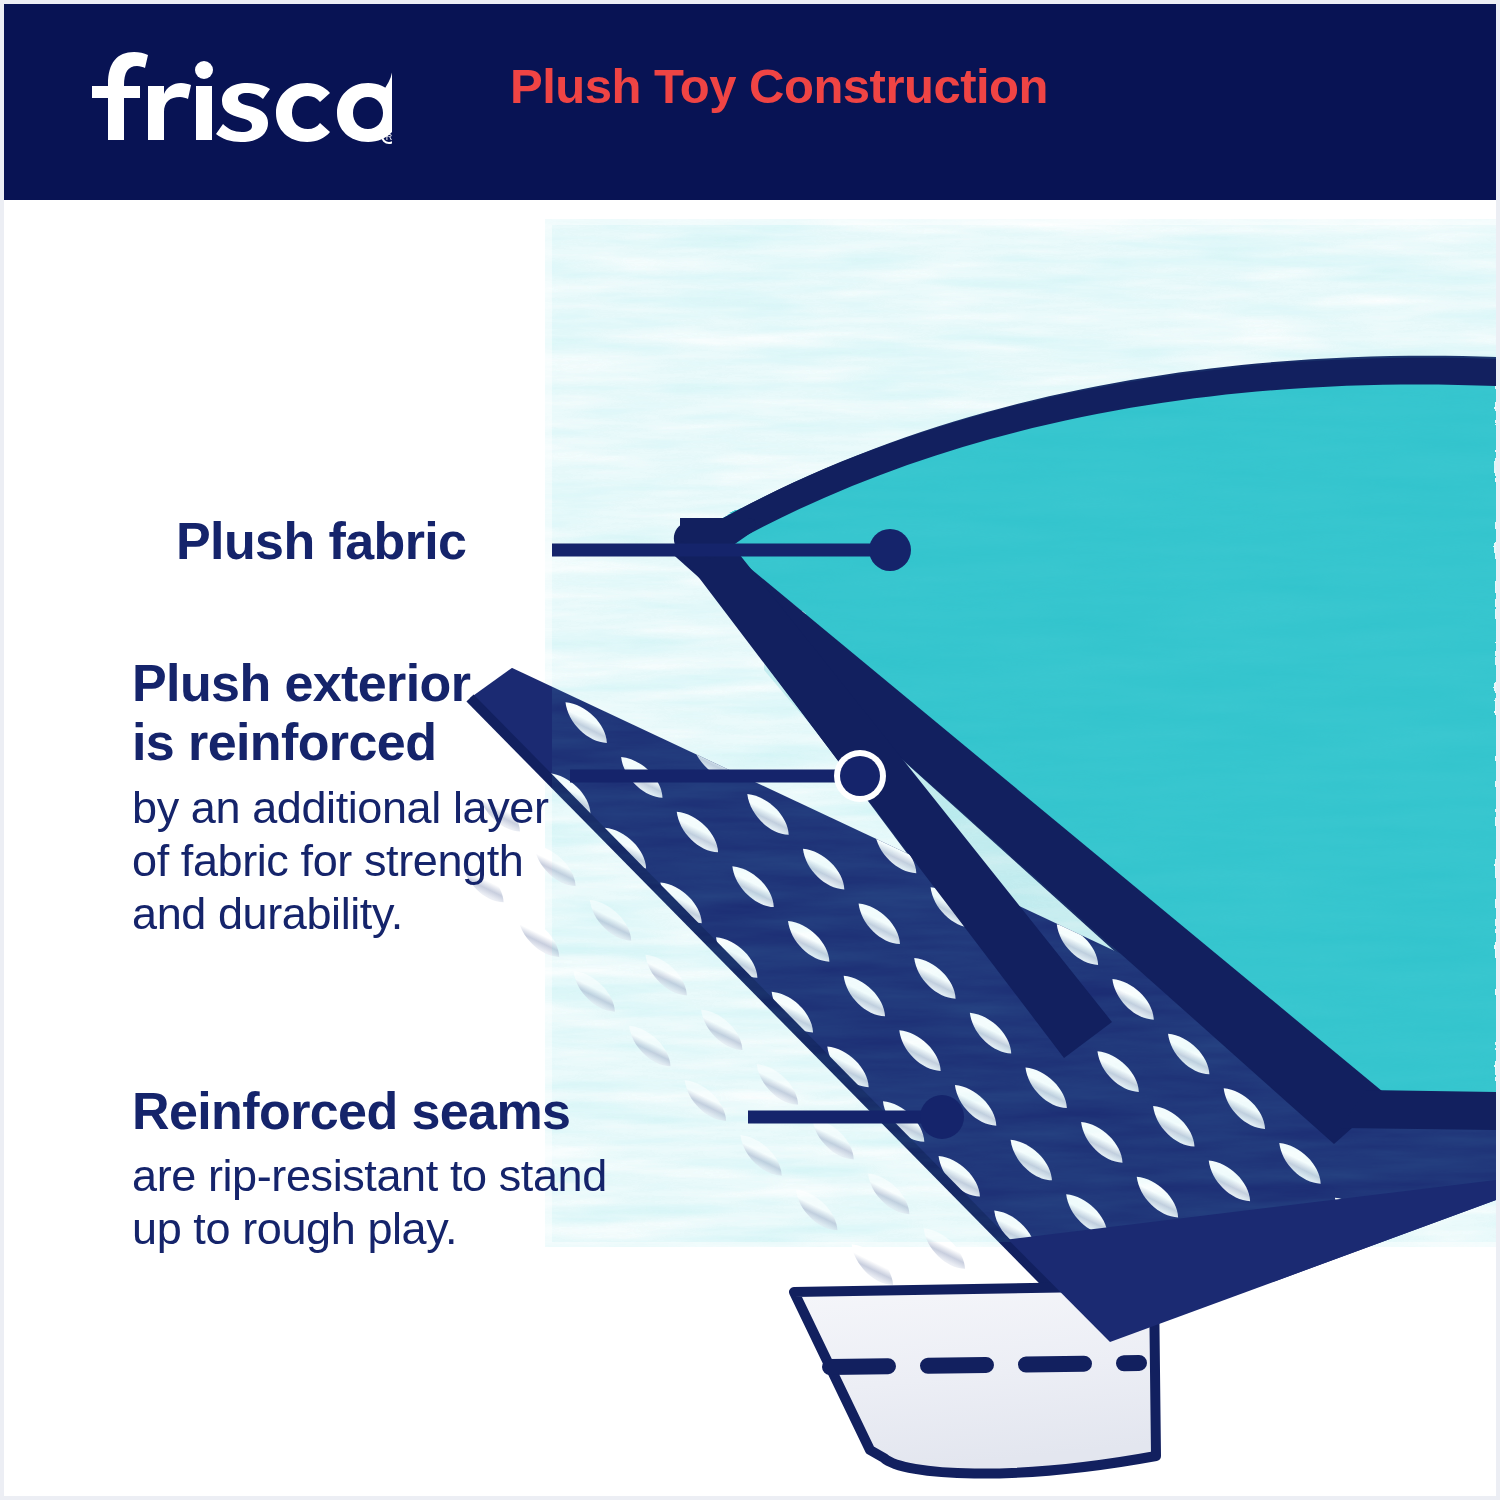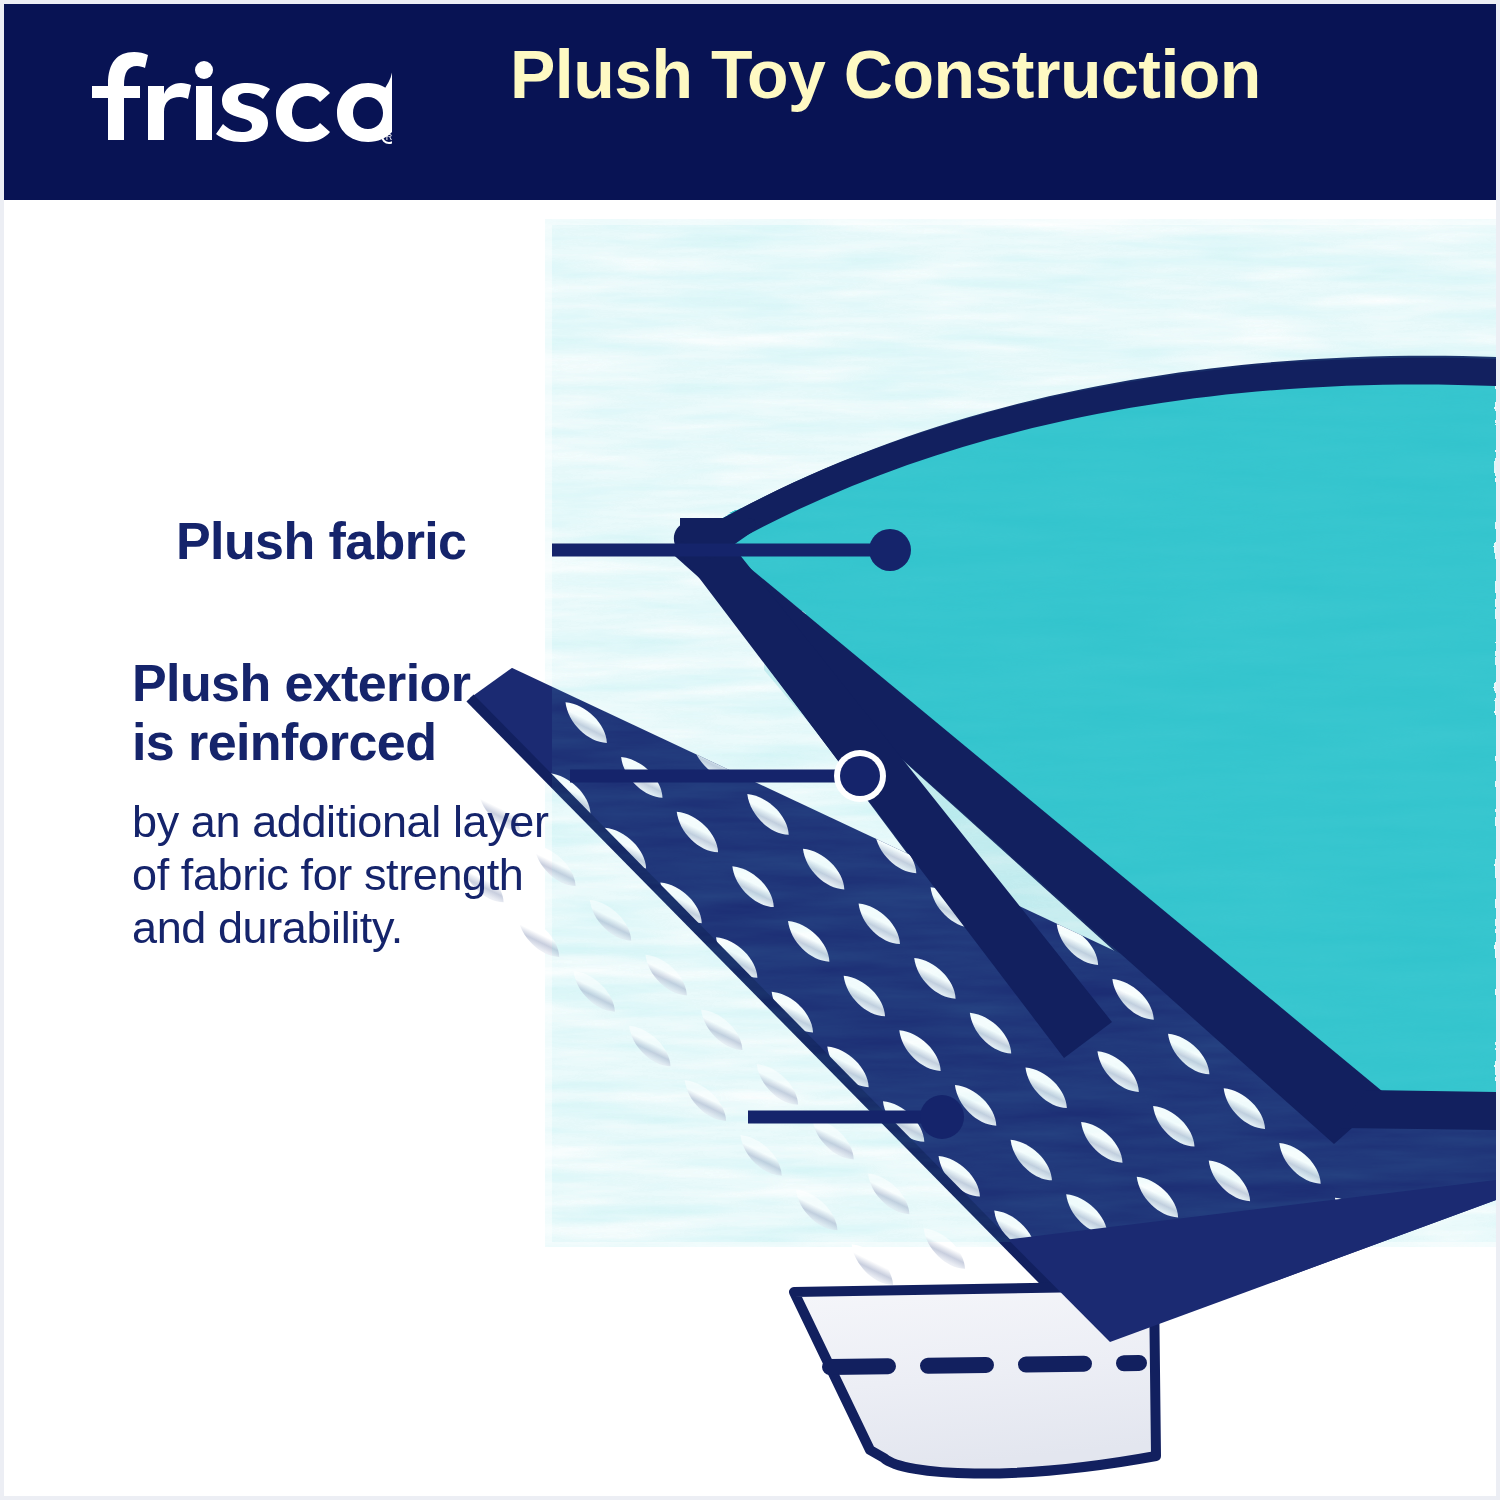--- a/index.html
+++ b/index.html
@@ -19,23 +19,23 @@
   #header{
     position:absolute;left:0;top:0;width:1492px;height:196px;
     background:#081354;
     display:flex;align-items:center;
   }
   #logo-wrap{
     position:absolute;left:78px;top:38px;width:310px;height:108px;
   }
   #logo-wrap svg{display:block;}
   #title{
-    position:absolute;left:506px;top:31px;
-    color:#fef9c3;
-    font-size:68px;
+    position:absolute;left:506px;top:54px;
+    color:#ef4444;
+    font-size:49px;
     font-weight:bold;
     letter-spacing:-0.5px;
     white-space:nowrap;
     font-family:"Liberation Sans", sans-serif;
   }
 
   
   #art{
     position:absolute;left:0;top:196px;width:1492px;height:1296px;
   }
@@ -44,21 +44,21 @@
   
   .callout{position:absolute;color:#15246b;}
   .c-head{
     font-size:52px;font-weight:bold;line-height:1.14;
     letter-spacing:-0.6px;color:#15246b;
     font-family:"Liberation Sans", sans-serif;
     white-space:pre-line;
   }
   .c-body{
     font-size:45px;font-weight:normal;line-height:1.18;
-    letter-spacing:-0.4px;color:#15246b;margin-top:22px;
+    letter-spacing:-0.4px;color:#15246b;margin-top:8px;
     font-family:"Liberation Sans", sans-serif;
     white-space:pre-line;
   }
 
   #callout-1{left:128px;top:508px;width:480px;margin-left:44px;}
   #callout-2{left:128px;top:650px;width:600px;}
   #callout-3{left:128px;top:1078px;width:680px;}
 </style>
 </head>
 <body>
@@ -448,14 +448,19 @@
   </div>
 
   <div class="callout" id="callout-2">
     <div class="c-head">Plush exterior
 is reinforced</div>
     <div class="c-body">by an additional layer
 of fabric for strength
 and durability.</div>
   </div>
 
+  <div class="callout" id="callout-3">
+    <div class="c-head">Reinforced seams</div>
+    <div class="c-body">are rip-resistant to stand
+up to rough play.</div>
+  </div>
 
 </div>
 
 </body></html>

